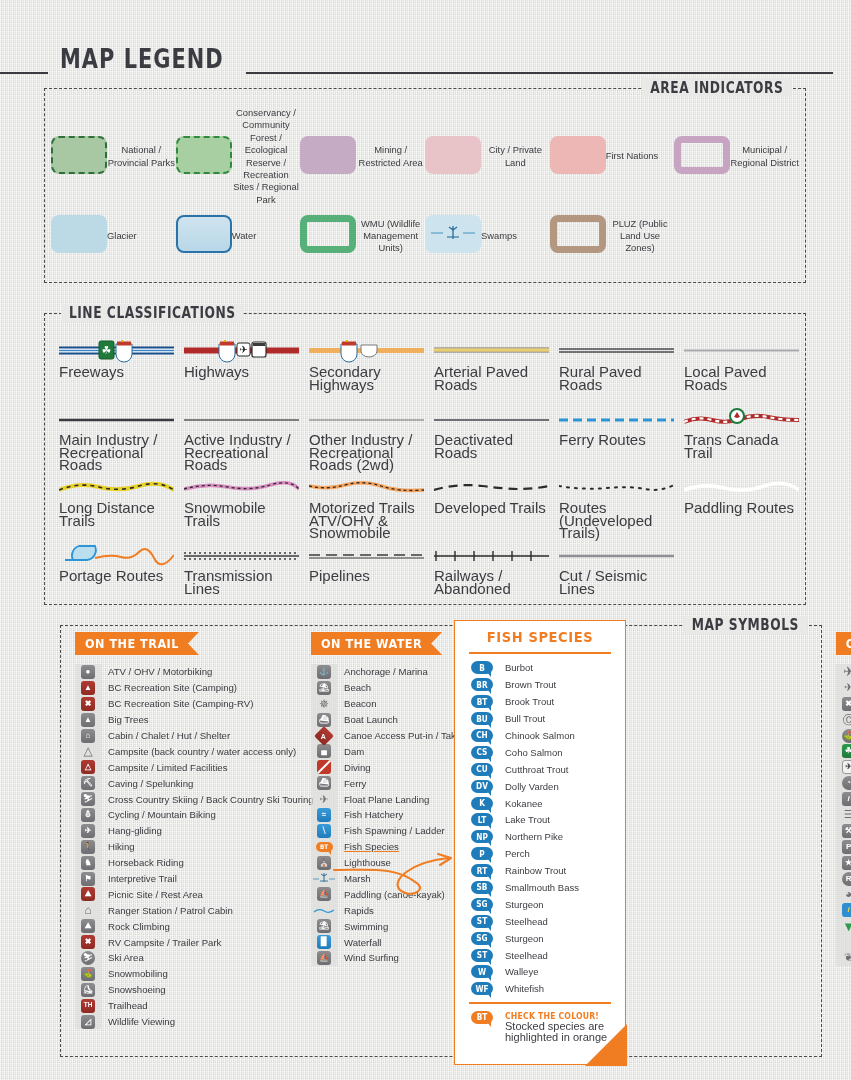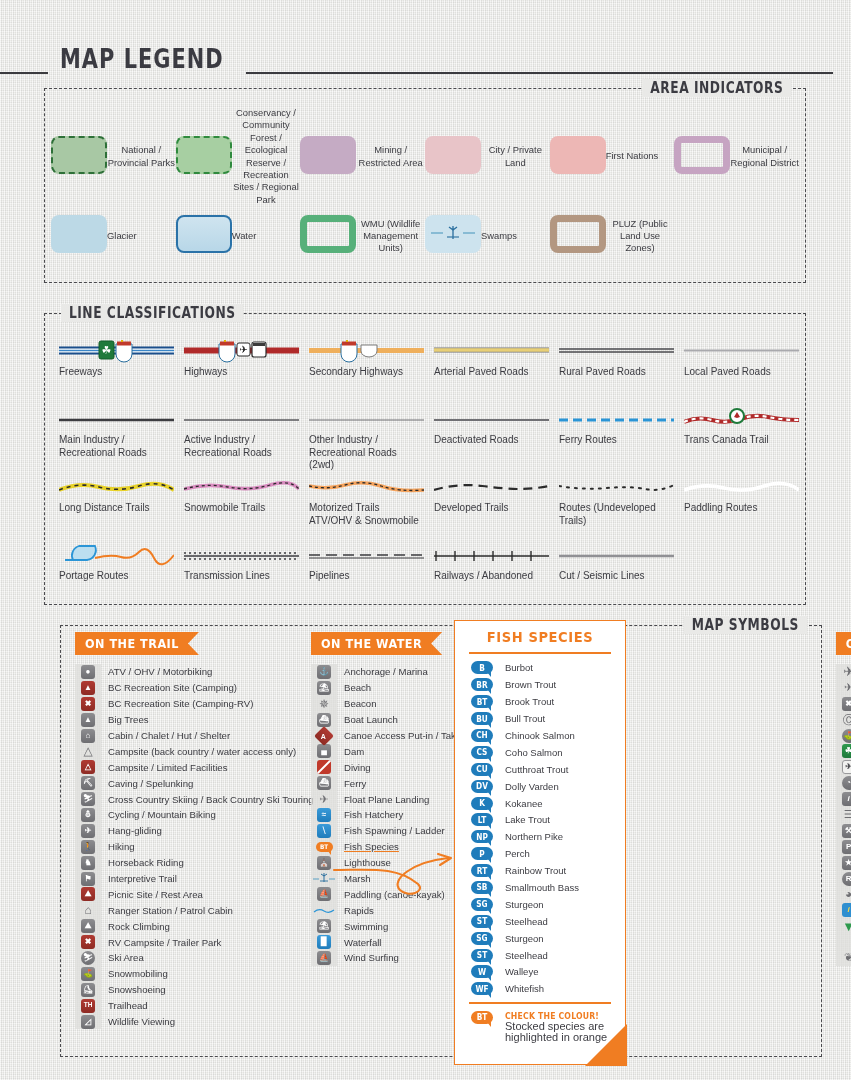--- a/index.html
+++ b/index.html
@@ -74,21 +74,21 @@
   .swamp-mark { position:absolute; left:50%; top:50%; transform:translate(-50%,-50%); }
 
   
   #line-section { left: 44px; top: 313px; width: 762px; height: 292px; }
   .line-grid {
     display: grid; grid-template-columns: repeat(6, 1fr);
     padding: 22px 10px 0 14px; row-gap: 0px;
   }
   .line-cell { padding-right: 10px; min-height: 68px; }
   .line-art { height: 30px; position: relative; display: flex; align-items: center; }
-  .line-label { font-size: 10px; line-height: 12.6px; color: #3c3c42; }
+  .line-label { font-size: 15px; line-height: 12.6px; color: #3c3c42; }
 
   
   #sym-section { left: 60px; top: 625px; width: 762px; height: 432px; }
   .sym-cols { display: flex; padding: 26px 0 0 0; height: 100%; }
   .sym-col { position: relative; }
   .sym-col.trail { width: 228px; margin-left: 14px; }
   .sym-col.water { width: 178px; margin-left: 8px; }
   .sym-col.other { width: 212px; margin-left: 358px; }
   .col-banner {
     position: absolute; top: -20px; left: 0;

